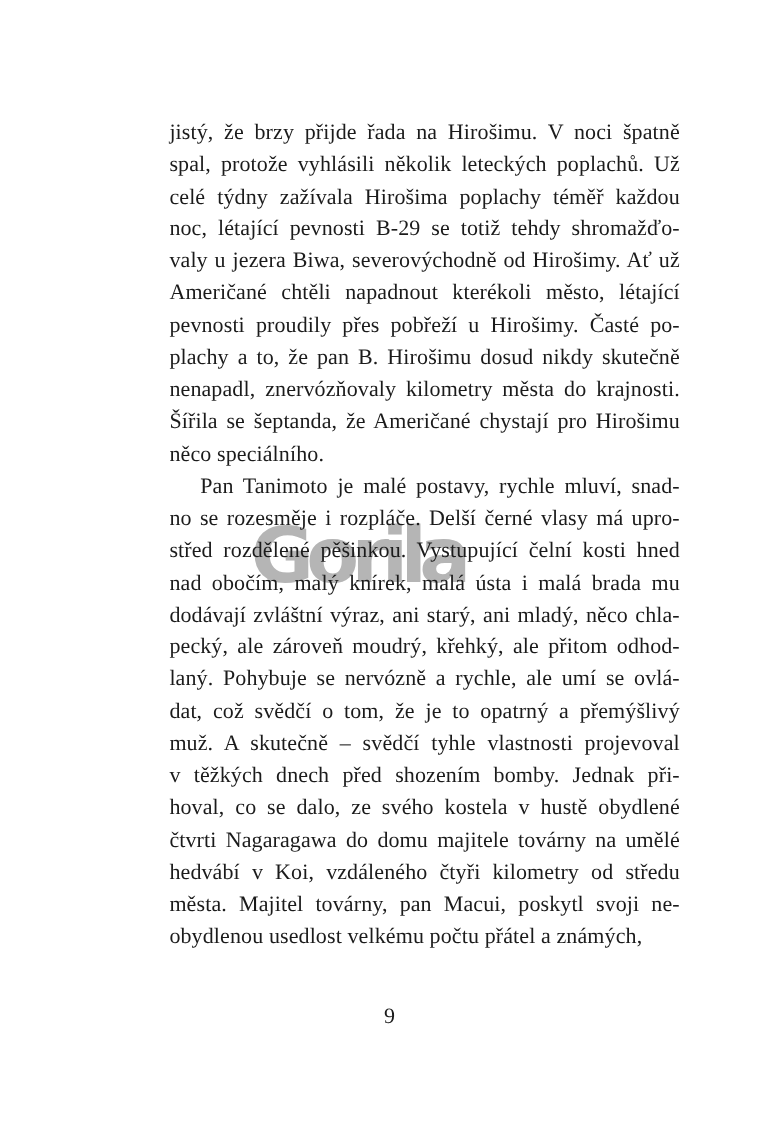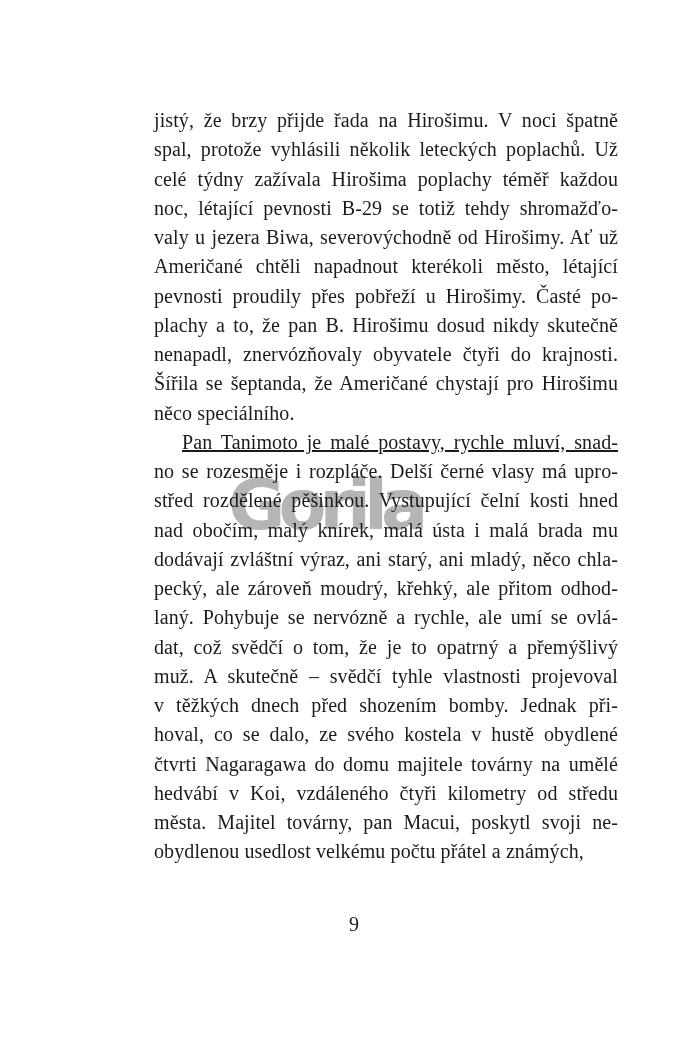--- a/index.html
+++ b/index.html
@@ -25,21 +25,20 @@
     line-height: 29.25px;
     text-align: justify;
     text-align-last: justify;
     letter-spacing: 0.1px;
   }
   .line.para-end {
     text-align-last: left;
   }
   .line.indent {
     text-indent: 28px;
-    text-decoration: underline;
   }
   .watermark {
     position: absolute;
     left: 228px;
     top: 470px;
     z-index: 1;
     font-family: "DejaVu Sans", sans-serif;
     font-weight: bold;
     font-size: 70px;
     line-height: 1;
@@ -66,21 +65,21 @@
 
   <div class="text-block">
       <div class="line">jistý, že brzy přijde řada na Hirošimu. V noci špatně</div>
       <div class="line">spal, protože vyhlásili několik leteckých poplachů. Už</div>
       <div class="line">celé týdny zažívala Hirošima poplachy téměř každou</div>
       <div class="line">noc, létající pevnosti B-29 se totiž tehdy shromažďo-</div>
       <div class="line">valy u jezera Biwa, severovýchodně od Hirošimy. Ať už</div>
       <div class="line">Američané chtěli napadnout kterékoli město, létající</div>
       <div class="line">pevnosti proudily přes pobřeží u Hirošimy. Časté po-</div>
       <div class="line">plachy a to, že pan B. Hirošimu dosud nikdy skutečně</div>
-      <div class="line">nenapadl, znervózňovaly obyvatele čtyři do krajnosti.</div>
+      <div class="line">nenapadl, znervózňovaly kilometry města do krajnosti.</div>
       <div class="line">Šířila se šeptanda, že Američané chystají pro Hirošimu</div>
       <div class="line para-end">něco speciálního.</div>
       <div class="line indent">Pan Tanimoto je malé postavy, rychle mluví, snad-</div>
       <div class="line">no se rozesměje i rozpláče. Delší černé vlasy má upro-</div>
       <div class="line">střed rozdělené pěšinkou. Vystupující čelní kosti hned</div>
       <div class="line">nad obočím, malý knírek, malá ústa i malá brada mu</div>
       <div class="line">dodávají zvláštní výraz, ani starý, ani mladý, něco chla-</div>
       <div class="line">pecký, ale zároveň moudrý, křehký, ale přitom odhod-</div>
       <div class="line">laný. Pohybuje se nervózně a rychle, ale umí se ovlá-</div>
       <div class="line">dat, což svědčí o tom, že je to opatrný a přemýšlivý</div>

